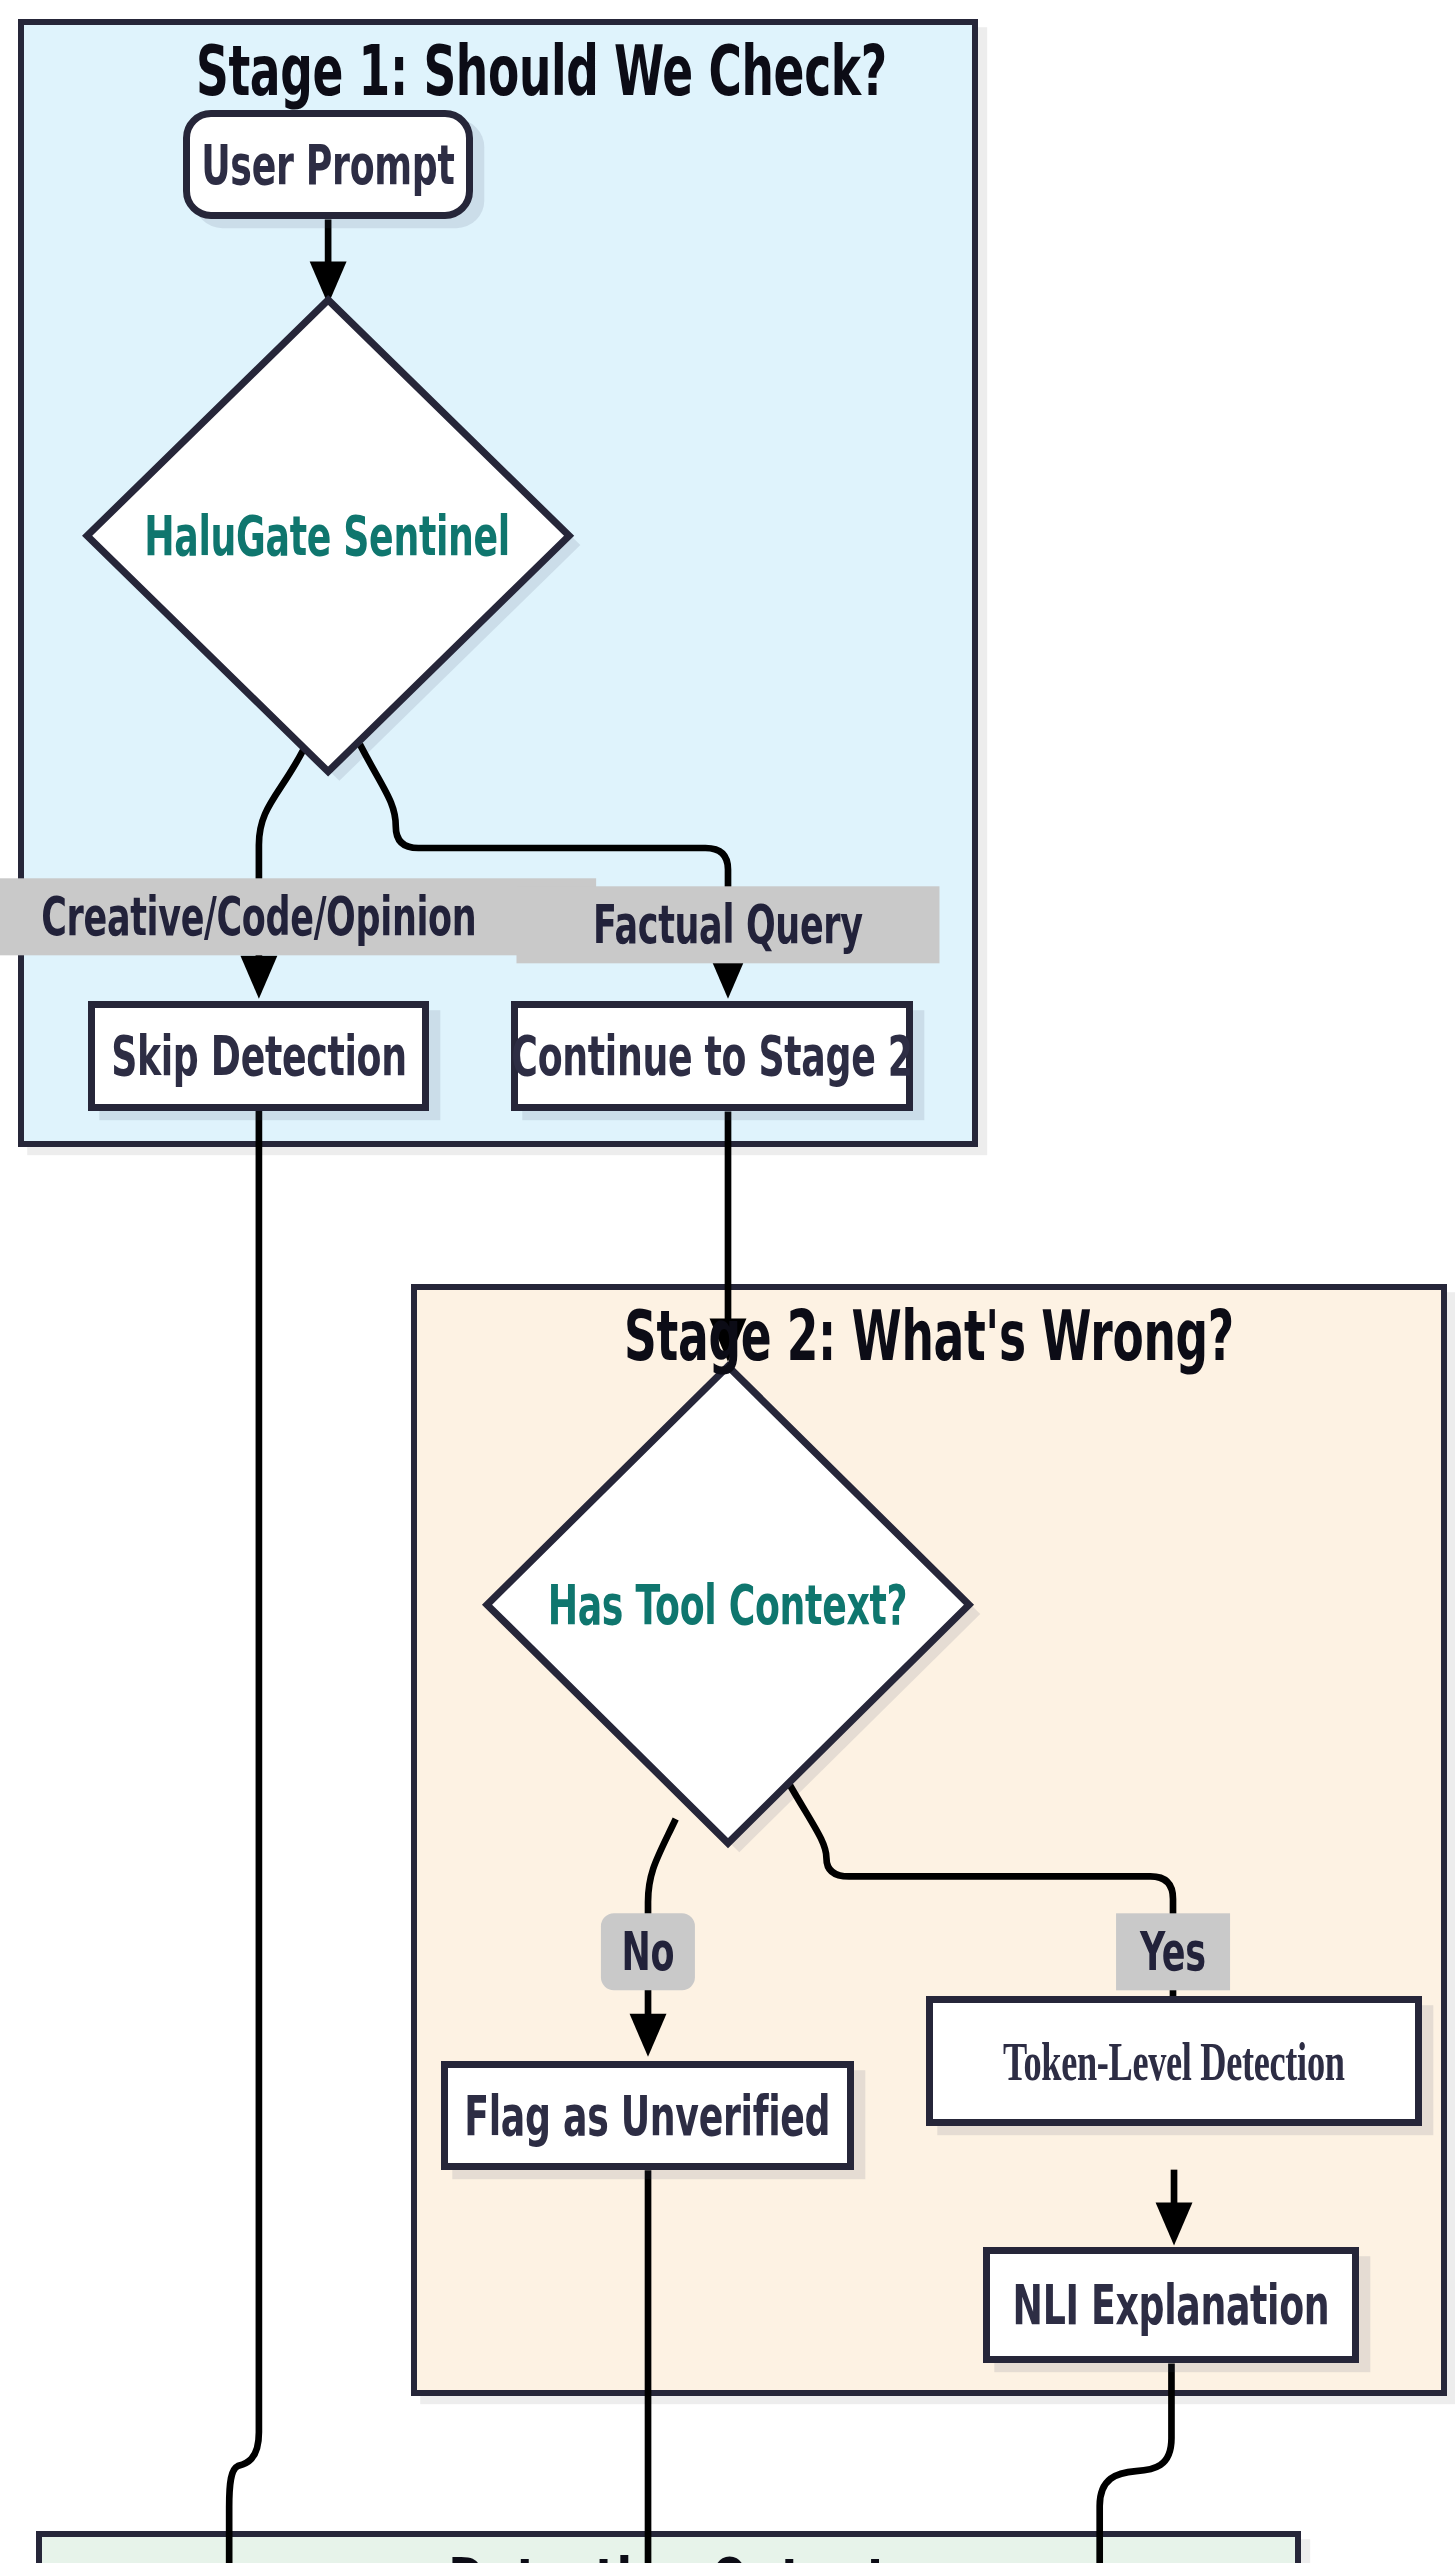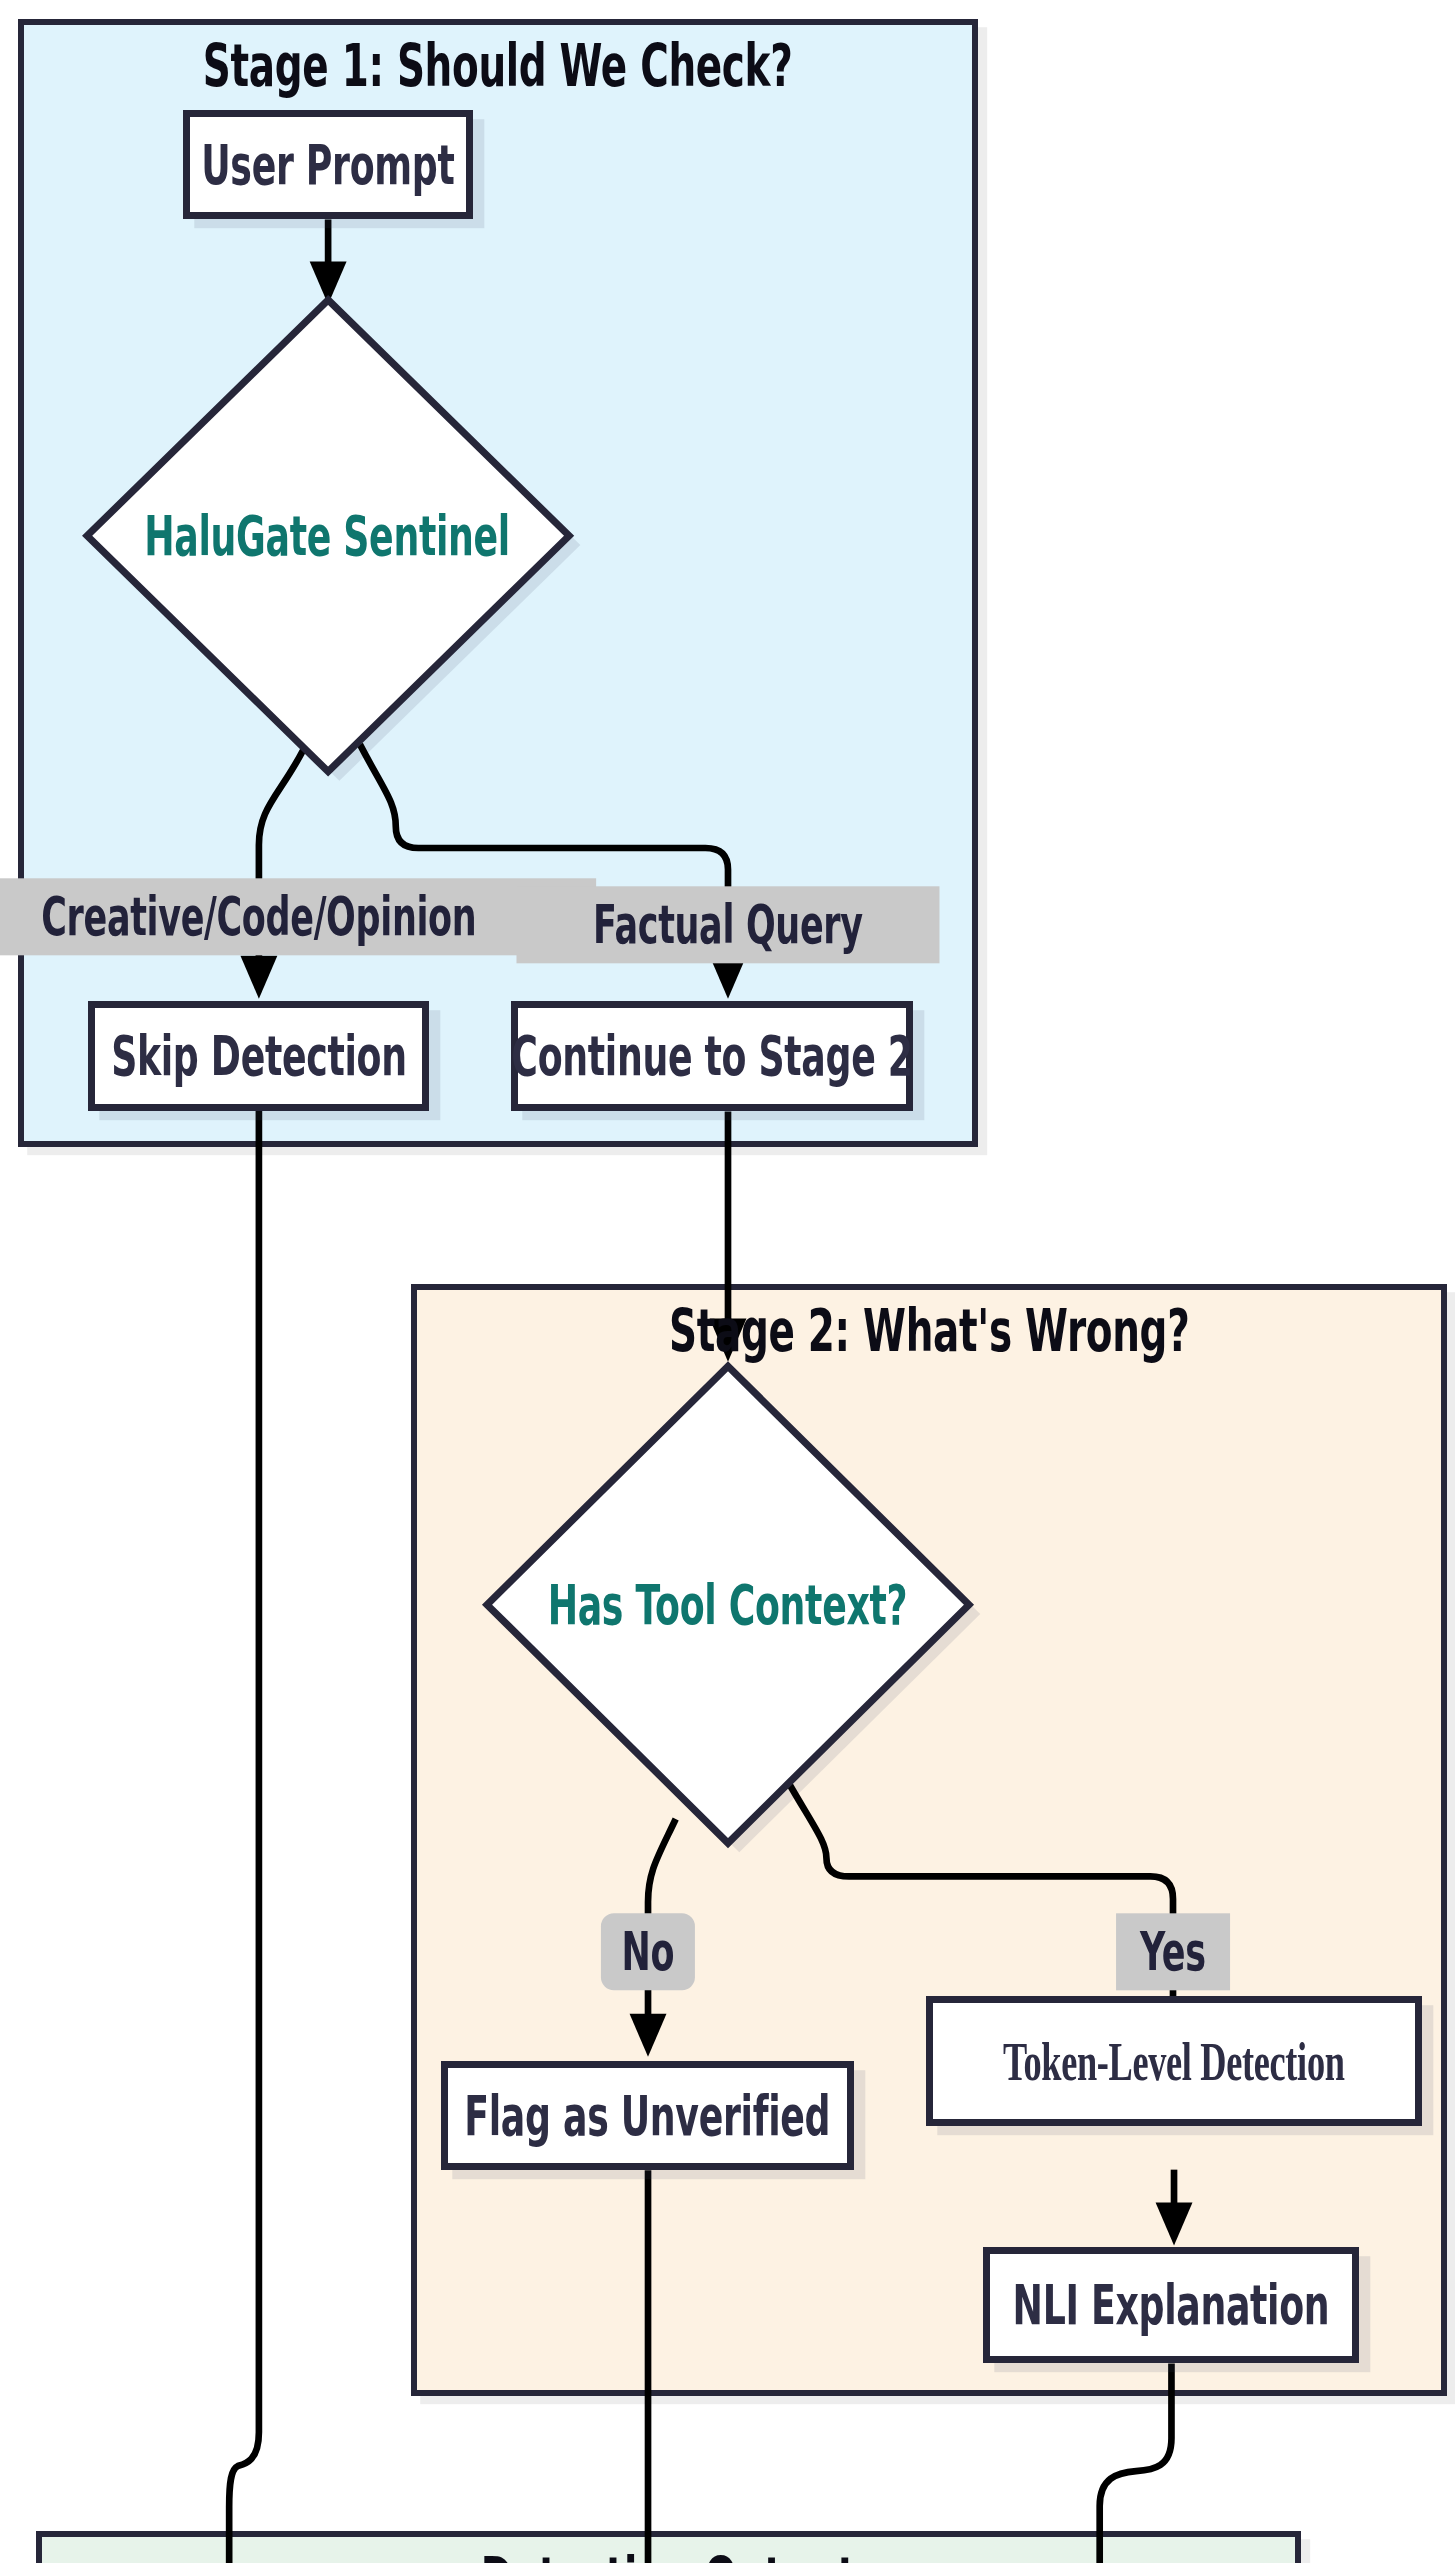--- a/index.html
+++ b/index.html
@@ -16,21 +16,21 @@
     position:absolute;
     border:6.7px solid #262639;
     box-sizing:border-box;
     box-shadow:9.2px 8.2px 0 rgba(0,0,0,0.07);
     z-index:1;
   }
   .cluster-title{
     position:absolute;
     left:0; right:0; top:12.3px;
     text-align:center;
-    font-size:59px;
+    font-size:69px;
     font-weight:700;
     color:#0c0c16;
     z-index:3;
   }
   #stage1{left:18px;top:18.5px;width:960px;height:1128px;background:#dff3fc;}
   #stage2{left:411px;top:1284px;width:1036px;height:1112px;background:#fdf2e3;}
   #stage3{left:36px;top:2531px;width:1265px;height:243px;background:#e7f3ea;}
   
   svg.wires{position:absolute;left:0;top:0;z-index:2;pointer-events:none;}
   
@@ -62,21 +62,21 @@
     display:flex;align-items:center;justify-content:center;
   }
   
   .t{
     display:inline-block;
     transform:scaleX(0.66);
     transform-origin:center center;
     white-space:nowrap;
     letter-spacing:-0.5px;
   }
-  #n-user{left:183px;top:110px;width:290px;height:109px;}
+  #n-user{left:183px;top:110px;width:290px;height:109px;border-radius:28px;}
   #n-skip{left:88px;top:1001px;width:341px;height:110px;}
   #n-cont{left:511px;top:1001px;width:402px;height:110px;}
   #n-flag{left:441px;top:2061px;width:413px;height:109px;}
   #n-token{left:926px;top:1996px;width:496px;height:130px;font-family:Liberation Serif, serif;}
   #n-nli{left:983px;top:2247px;width:376px;height:116px;}
   #d-halu{left:97px;top:495px;width:461px;height:82px;}
   #d-tool{left:497px;top:1564px;width:461px;height:82px;}
   #el-creative{left:259px;top:917px;}
   #el-factual{left:728px;top:917px;margin-top:8px;}
   #el-no{left:648px;top:1952px;border-radius:13px;}

